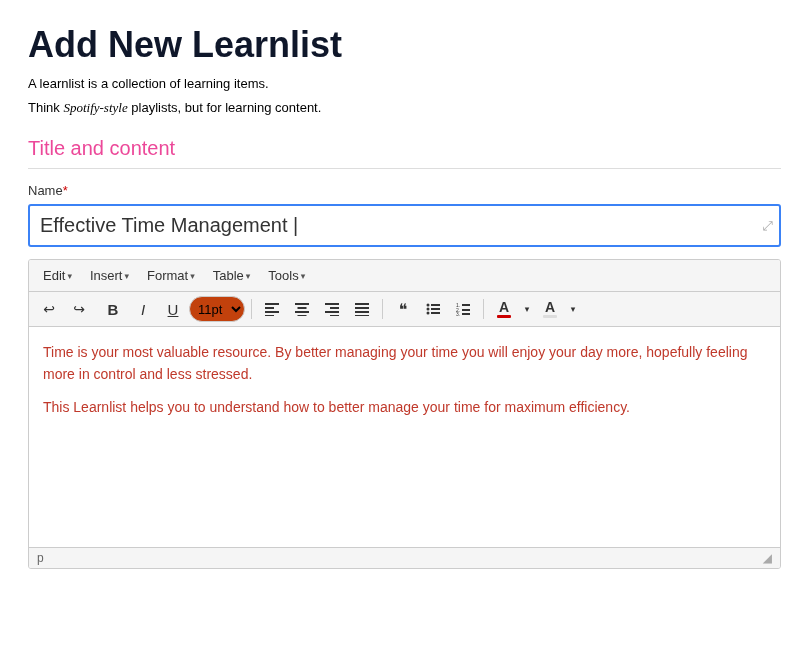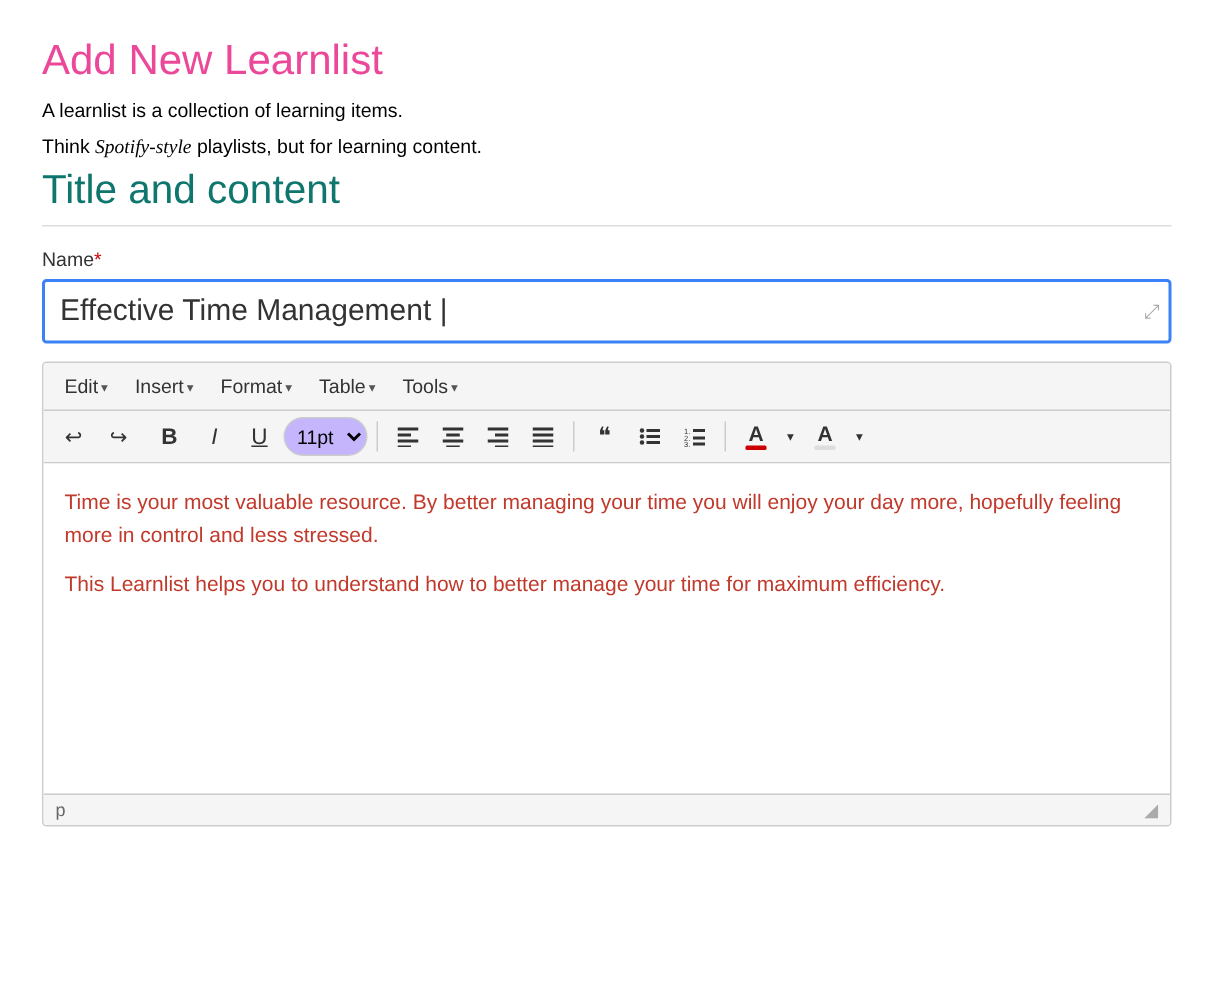--- a/index.html
+++ b/index.html
@@ -4,40 +4,40 @@
   <style>
     * { box-sizing: border-box; margin: 0; padding: 0; }
     body {
       font-family: -apple-system, BlinkMacSystemFont, "Segoe UI", Helvetica, Arial, sans-serif;
       font-size: 14px;
       background: #fff;
       color: #333;
       padding: 24px 28px;
     }
     .page-title {
-      font-size: 28px;
-      font-weight: 400;
-      color: #ec4899;
+      font-size: 36px;
+      font-weight: 700;
+      color: #0f172a;
       margin-bottom: 8px;
     }
     .subtitle {
       font-size: 13px;
       color: #000000;
       line-height: 1.5;
       margin-bottom: 4px;
     }
     .subtitle em {
       font-style: italic;
       font-family: Liberation Serif, serif;
     }
     .section-title {
-      font-size: 27px;
+      font-size: 20px;
       font-weight: 400;
-      color: #0f766e;
-      margin-top: 4px;
+      color: #ec4899;
+      margin-top: 20px;
       margin-bottom: 14px;
       padding-bottom: 8px;
       border-bottom: 1px solid #ddd;
     }
     .field-label {
       font-size: 13px;
       font-weight: 400;
       color: #333;
       margin-bottom: 6px;
       display: block;
@@ -131,21 +131,21 @@
       height: 26px;
     }
     .fmt-btn.bold { font-weight: 900; font-size: 15px; }
     .fmt-btn.italic { font-style: italic; font-size: 15px; }
     .fmt-btn.underline { text-decoration: underline; font-size: 15px; }
     .font-size-select {
       padding: 2px 4px;
       font-size: 13px;
       border: 1px solid #ccc;
       border-radius: 13px;
-      background: #c4b5fd;
+      background: #c2410c;
       cursor: pointer;
       height: 26px;
     }
     .align-btn {
       font-size: 15px;
     }
     .color-btn {
       position: relative;
     }
     .undo-redo {

